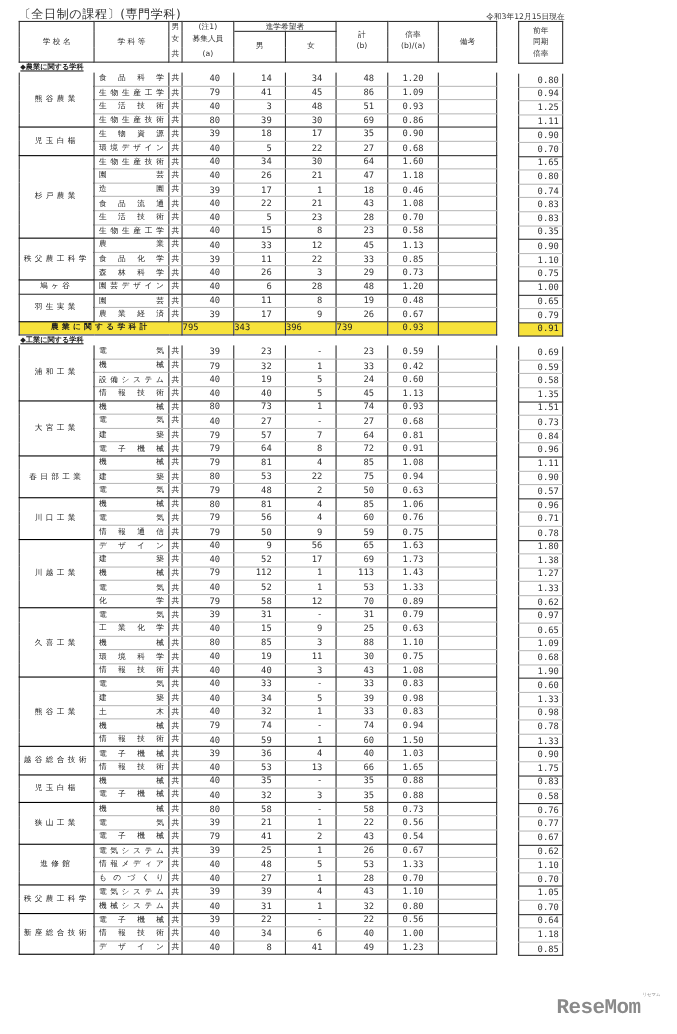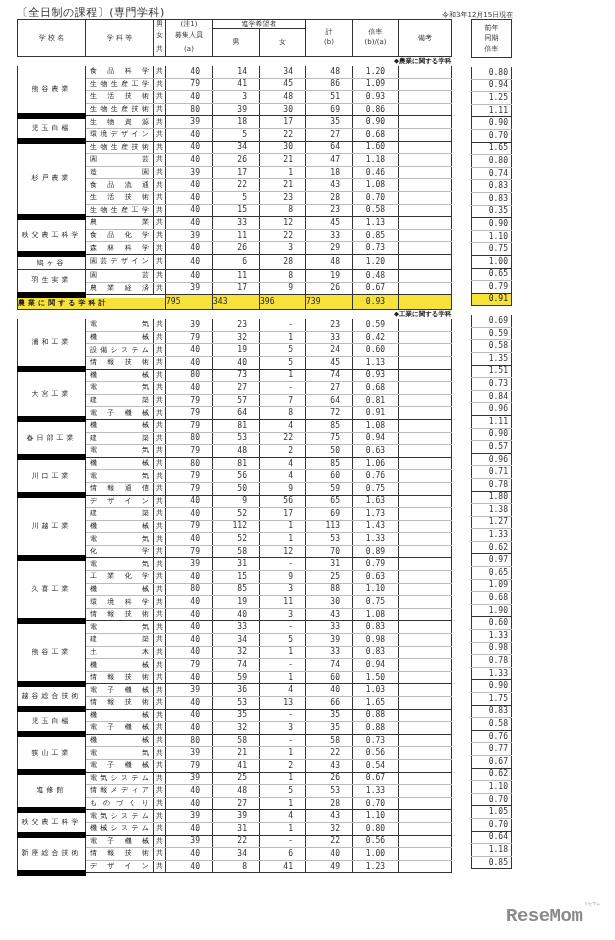--- a/index.html
+++ b/index.html
@@ -5,30 +5,30 @@
   html, body { margin:0; padding:0; background:#ffffff; }
   body { width:615px; height:940px; position:relative; overflow:hidden;
          font-family:"DejaVu Sans","Liberation Sans",sans-serif; color:#222; }
   .title { position:absolute; left:17px; top:5px; font-size:11px; letter-spacing:0.5px; color:#333; }
   .asof { position:absolute; left:442px; top:10px; font-size:7px; color:#333; }
   table.main { position:absolute; left:17px; top:19px; border-collapse:collapse; table-layout:fixed; }
   table.prev { position:absolute; left:471px; top:19px; border-collapse:collapse; table-layout:fixed; }
   td, th { padding:0; font-weight:normal; font-size:7.5px; line-height:1; white-space:nowrap; overflow:hidden; }
   .hd th { border:1px solid #333; text-align:center; font-size:7px; color:#333; }
   .row td { height:11.6px; border-left:1px solid #333; border-right:1px solid #333; border-bottom:1px solid #bbb; }
-  .row td.school { border-bottom:6px solid #000000; text-align:center; letter-spacing:3px; font-size:7px; vertical-align:middle; }
+  .row td.school { border-bottom:1px solid #000000; text-align:center; letter-spacing:3px; font-size:7px; vertical-align:middle; }
   .row td.dept { text-align:justify; text-align-last:justify; padding:0 4px; font-size:7px; }
   .row td.sex { text-align:center; font-size:7px; }
   .row td.num { text-align:right; padding-right:12px; font-family:"DejaVu Sans Mono","Liberation Mono",monospace; font-size:8px; color:#333; }
   .row td.rate { text-align:center; font-family:"DejaVu Sans Mono","Liberation Mono",monospace; font-size:8px; color:#333; }
   .row td.prevv { text-align:right; padding-right:3px; font-family:"DejaVu Sans Mono","Liberation Mono",monospace; font-size:8px; color:#333; }
   .row.last td { border-bottom:1px solid #333; }
-  .sec td { height:9px; font-size:6.5px; font-weight:bold; border:none; color:#222; padding-left:1px; text-align:right; }
+  .sec td { height:9px; font-size:6.5px; font-weight:bold; border:none; color:#222; padding-left:1px; text-align:left;text-decoration:underline; }
   .total td { background:#f7e23b; height:11.5px; border:1px solid #333; font-weight:bold; }
-  .total td.tlabel { letter-spacing:3px; font-size:7px;font-family:Liberation Mono, monospace; }
+  .total td.tlabel { text-align:center; letter-spacing:3px; font-size:7px;font-family:Liberation Mono, monospace; }
   .total td.num { padding-right:12px; font-family:"DejaVu Sans Mono","Liberation Mono",monospace; font-size:8px; font-weight:normal; }
   .total td.rate { text-align:center; font-family:"DejaVu Sans Mono","Liberation Mono",monospace; font-size:8px; font-weight:normal; }
   .total td.prevv { text-align:right; padding-right:3px; font-family:"DejaVu Sans Mono","Liberation Mono",monospace; font-size:8px; font-weight:normal; }
   .logo { position:absolute; left:506px; top:905px; font-family:Liberation Mono, monospace; font-weight:bold; font-size:19px; color:#8a8a8a; letter-spacing:-0.5px; }
   .logo-sub { position:absolute; left:584px; top:901px; font-size:4px; color:#8a8a8a; }
 </style>
 </head>
 <body>
 
 <div class="title">〔全日制の課程〕(専門学科)</div>

